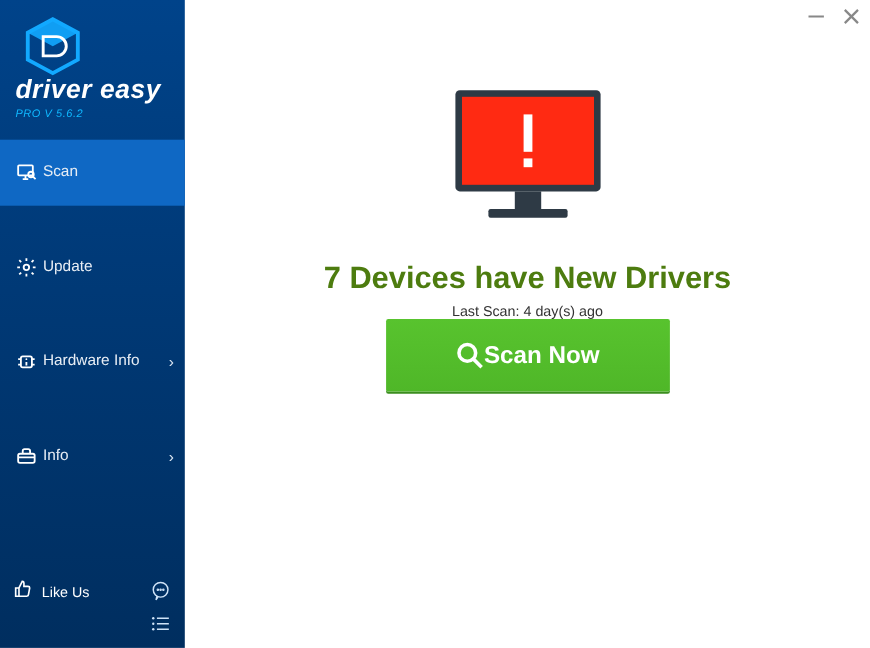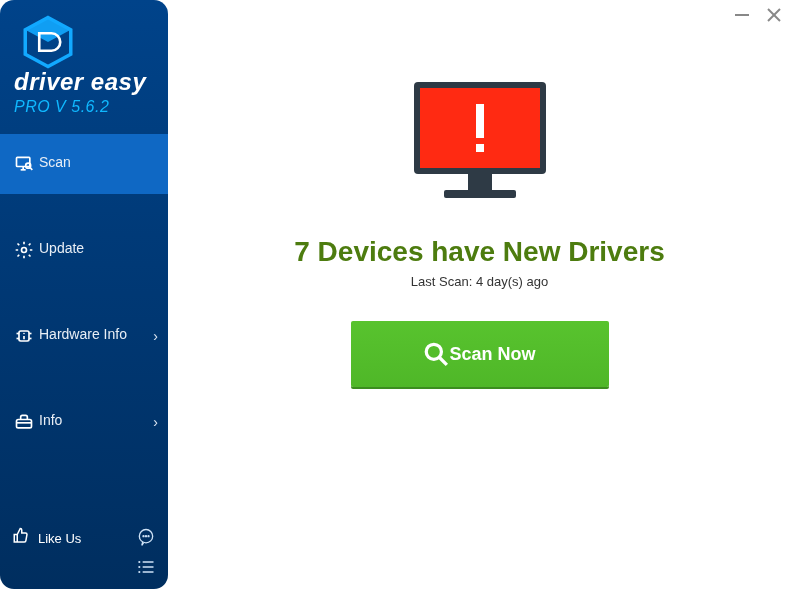--- a/index.html
+++ b/index.html
@@ -12,27 +12,27 @@
     .window-controls {
       position: absolute; top: 6px; right: 8px; display: flex; gap: 14px;
       align-items: center; z-index: 10;
     }
     .win-btn { width: 18px; height: 18px; cursor: pointer; color: #888;
       display:flex; align-items:center; justify-content:center; }
     
     .sidebar {
       width: 168px; height: 100%;
       background: linear-gradient(180deg, #00438a 0%, #003a78 40%, #002e5f 100%);
-      color: #fff; display: flex; flex-direction: column; position: relative; border-radius: 14px;
+      color: #fff; display: flex; flex-direction: column; position: relative;
     }
     .brand { padding: 14px 10px 8px 14px; }
     .brand-logo { width: 56px; height: 56px; margin-left: 6px; margin-bottom: 2px;}
     .brand-name { font-size: 24px; font-style: italic; font-weight: 600;
        letter-spacing: 0.5px; margin-top: -4px;}
-    .brand-version { font-size: 16px; color: #0fb8ff; font-style: italic; letter-spacing:0.5px;
+    .brand-version { font-size: 10px; color: #0fb8ff; font-style: italic; letter-spacing:0.5px;
        margin-top:2px;}
     .nav { margin-top: 10px; }
     .nav-item {
       display: flex; align-items: flex-start; gap: 5px;
       padding: 20px 14px; font-size: 14px; color: #e8eef5;
       position: relative; cursor: pointer;
     }
     .nav-item .chev { position:absolute; right:10px; top:50%; transform:translateY(-50%);
       font-size:14px; color:#dbe6f2;}
     .nav-item.active { background: #0f68c4; }
@@ -48,23 +48,23 @@
     .side-icons { display:flex; flex-direction: column; gap:10px; align-items:center;}
     .circ-btn { width:20px; height:20px; cursor:pointer;}
     
     .main { flex:1; background:#fff; display:flex; flex-direction:column;
       align-items:center; padding-top: 64px; }
     .monitor { margin-top: 10px; }
     .headline { margin-top: 18px; color:#4d7c0f; font-weight:700;
        font-size:28px; text-align:center; }
     .sub { margin-top: 6px; color:#333; font-size:13px; }
     .scan-btn {
-      margin-top: 32px; width: 258px; height: 66px; border:none;
+      width: 258px; height: 66px; border:none;
       border-radius: 2px; background: linear-gradient(180deg,#58c32e,#4fb728);
-      color:#fff; font-size: 18px; font-weight:700; display:flex;
+      color:#fff; font-size: 22px; font-weight:700; display:flex;
       align-items:center; justify-content:center; cursor:pointer;
       box-shadow: 0 2px 0 #3b8d1f;
     }
     .scan-btn .mag { width:26px; height:26px; }
   </style>
 </head>
 <body>
 
 <div class="app">
 

